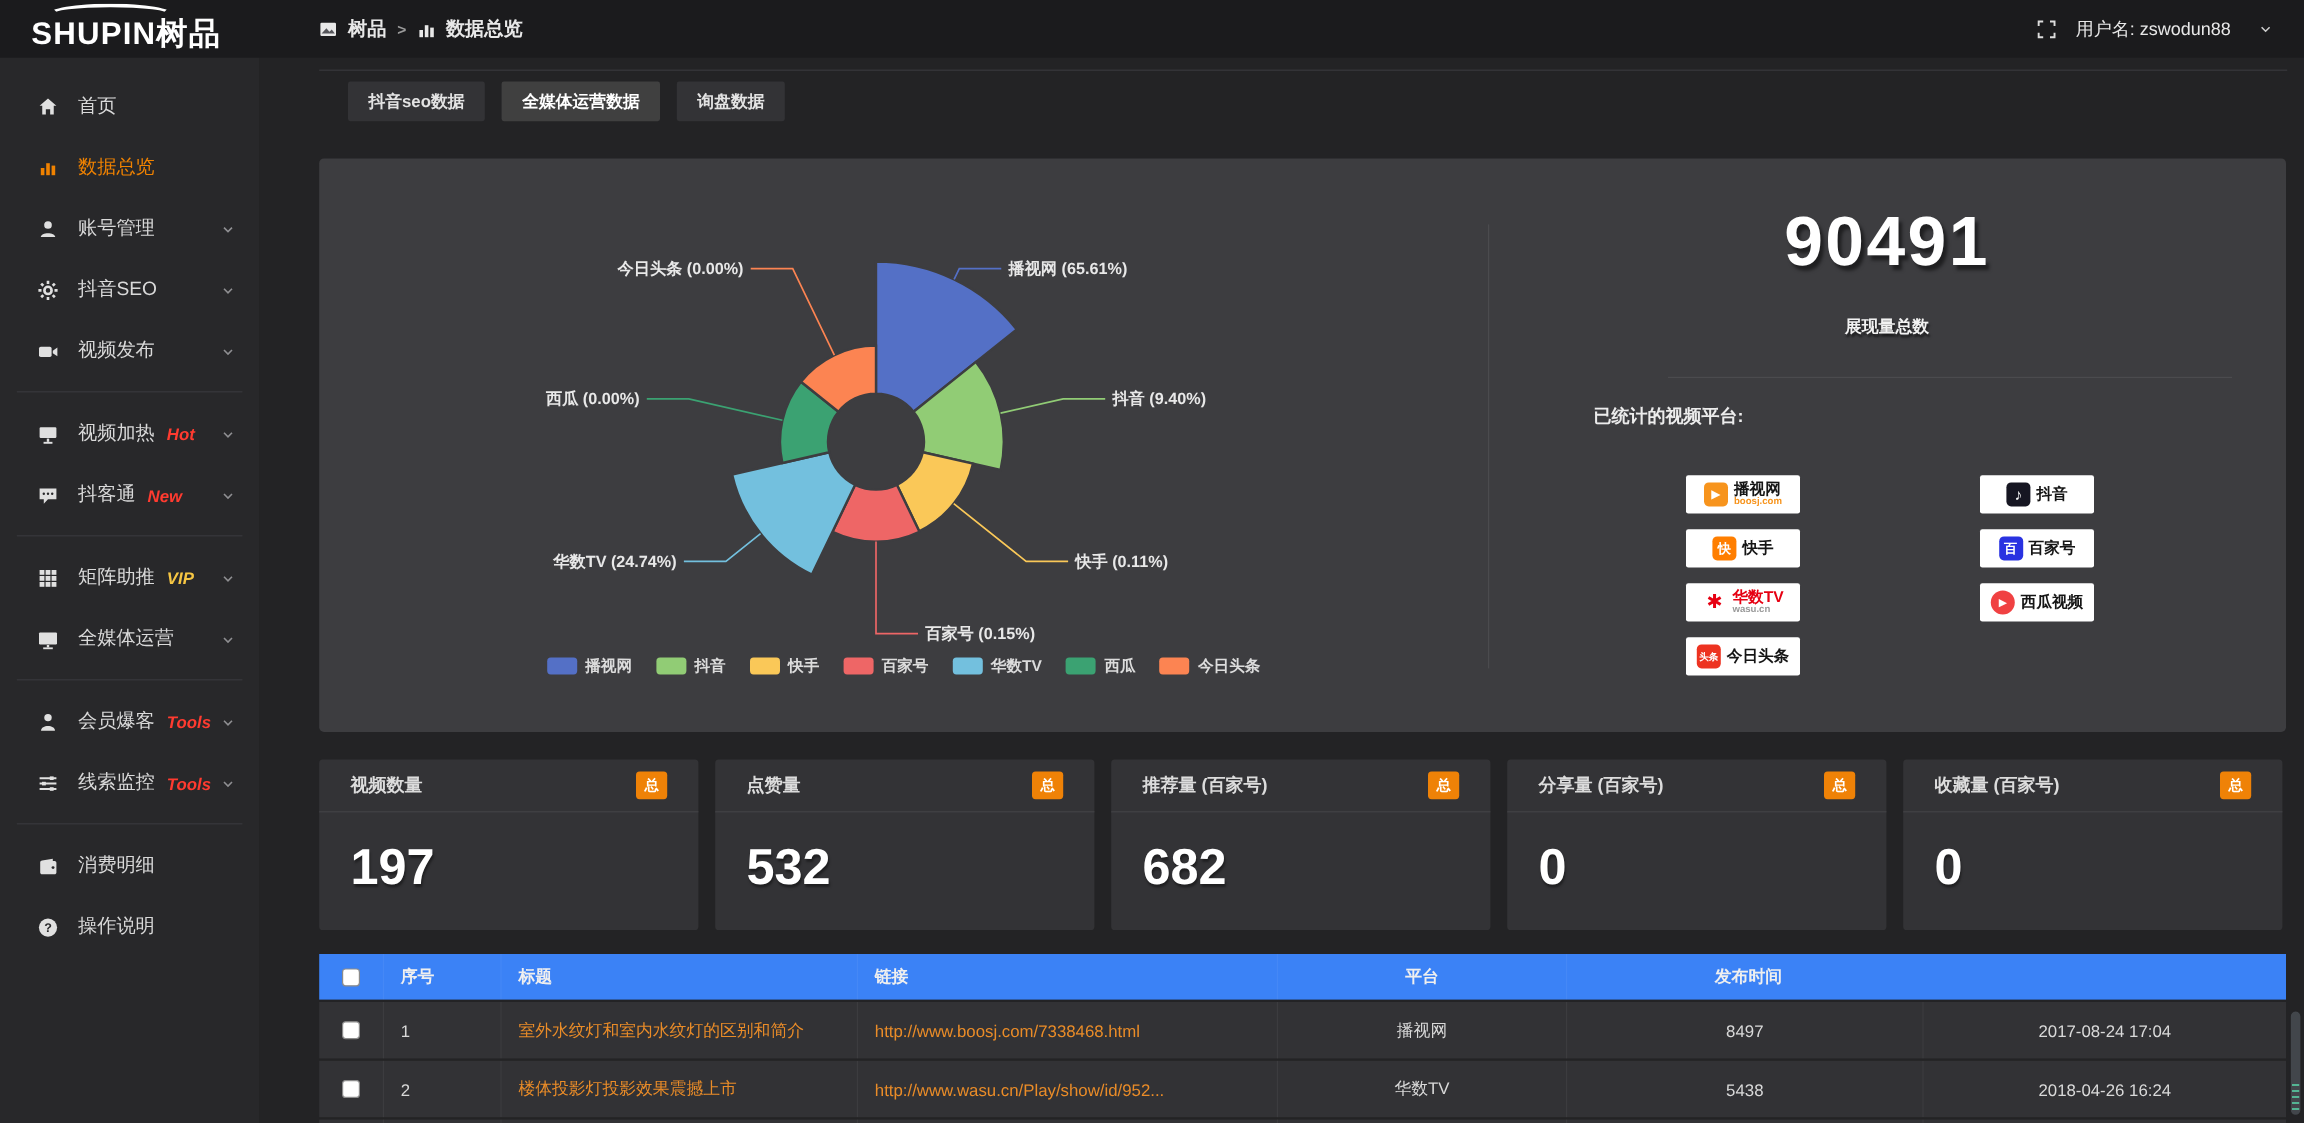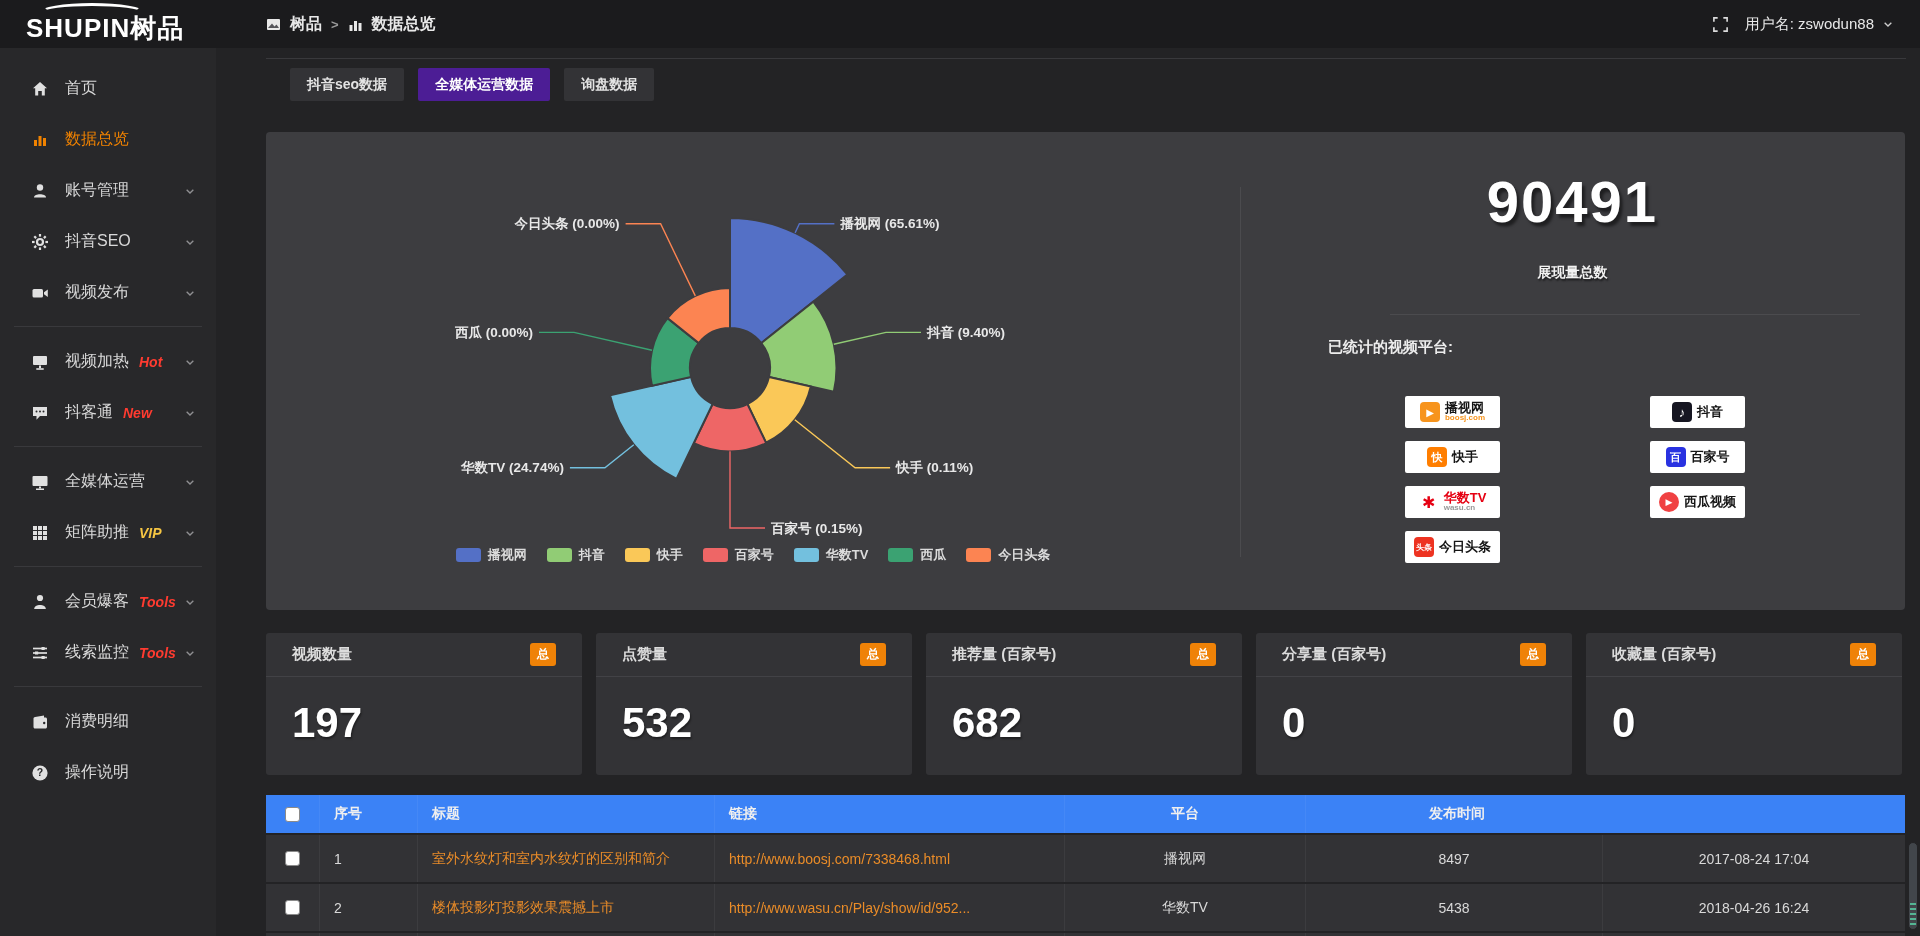--- a/index.html
+++ b/index.html
@@ -10,40 +10,40 @@
   
   .topbar { position:absolute; left:0; top:0; width:1920px; height:48px; background:#1b1b1d; z-index:5; display:flex; align-items:center; }
   .logo { position:relative; width:216px; height:48px; color:#fff; }
   .logo-arc { position:absolute; left:40px; top:3px; width:104px; height:18px;
     border:3px solid transparent; border-top:3px solid #fff; border-radius:50%; }
   .logo-text { position:absolute; left:26px; top:11px; font-size:26px; font-weight:800; letter-spacing:1px; white-space:nowrap; }
   .crumb { display:flex; align-items:center; margin-left:50px; color:#e8e8e8; font-size:16px; font-weight:700; gap:9px; }
   .crumb .sep { color:#9a9a9a; font-size:13px; font-weight:700; }
   .crumb-ico { display:flex; }
   .topbar-right { margin-left:auto; display:flex; align-items:center; gap:16px; padding-right:26px; color:#e8e8e8; font-size:15px; }
-  .user-wrap { display:flex; align-items:center; gap:8px; cursor:pointer; }
+  .user-wrap { display:flex; align-items:center; gap:23px; cursor:pointer; }
 
   
   .sidebar { position:absolute; left:0; top:48px; width:216px; height:888px; background:#28282a; padding-top:15px; }
   .sb-item { display:flex; align-items:center; height:51px; padding:0 20px 0 30px; color:#d9d9d9; cursor:pointer; }
   .sb-ico { width:20px; display:flex; justify-content:center; color:#e0e0e0; }
   .sb-label { margin-left:15px; font-size:16px; }
   .sb-item.active .sb-label { color:#f08200; }
   .sb-item.active .sb-ico { color:#f08200; }
   .sb-badge { margin-left:10px; font-size:14px; font-style:italic; font-weight:700; }
   .sb-chev { margin-left:auto; color:#8f8f92; display:flex; }
   .sb-divider { height:1px; margin:8px 14px 9px; background:#39393c; }
 
   
   .content { position:absolute; left:216px; top:48px; width:1704px; height:888px; background:#232325; }
   .content-topline { position:absolute; left:50px; right:14px; top:10px; height:1px; background:#39393c; }
   .tabs-row { position:absolute; left:50px; top:20px; display:flex; gap:14px;margin-left:24px; }
   .tab { height:33px; padding:0 17px; background:#333336; color:#e3e3e3; font-size:14px; font-weight:700;
     border:none; border-radius:2px; font-family:inherit; cursor:pointer; display:flex; align-items:center; }
-  .tab.active { background:#4c1d95; color:#fff; }
+  .tab.active { background:#404040; color:#fff; }
 
   
   .panel { position:absolute; left:50px; top:84px; width:1639px; height:478px; background:#3d3d40; border-radius:4px; }
   .chart-region { position:absolute; left:0; top:0; width:974px; height:478px; }
   .legend-row { position:absolute; left:0; top:414px; width:974px; display:flex; justify-content:center; gap:20px; }
   .legend-item { display:flex; align-items:center; gap:7px; cursor:pointer; }
   .legend-swatch { width:25px; height:14px; border-radius:3px; }
   .legend-label { color:#dcdcdc; font-size:13px; font-weight:700; }
   .v-divider { position:absolute; left:974px; top:55px; width:1px; height:370px; background:#4b4b4e; }
 
@@ -233,48 +233,48 @@
       <span class="sb-chev">
         <svg width="12" height="12" viewBox="0 0 18 18" fill="none" stroke="currentColor" stroke-width="2">
           <path d="M4 7 L9 12 L14 7"></path>
         </svg>
       </span>
     </div>
     <div class="sb-divider"></div>
     <div class="sb-item">
       <span class="sb-ico">
         <svg width="18" height="18" viewBox="0 0 18 18" fill="currentColor">
-          <rect x="1.5" y="3" width="15" height="10" rx="1"></rect>
-          <rect x="8" y="13.5" width="2" height="2"></rect>
-          <rect x="5" y="15.5" width="8" height="1.5"></rect>
-        </svg>
-      </span>
-      <span class="sb-label">全媒体运营</span>
-      <span class="sb-chev">
-        <svg width="12" height="12" viewBox="0 0 18 18" fill="none" stroke="currentColor" stroke-width="2">
-          <path d="M4 7 L9 12 L14 7"></path>
-        </svg>
-      </span>
-    </div>
-    <div class="sb-item">
-      <span class="sb-ico">
-        <svg width="18" height="18" viewBox="0 0 18 18" fill="currentColor">
           <rect x="2" y="2" width="4" height="4"></rect>
           <rect x="7" y="2" width="4" height="4"></rect>
           <rect x="12" y="2" width="4" height="4"></rect>
           <rect x="2" y="7" width="4" height="4"></rect>
           <rect x="7" y="7" width="4" height="4"></rect>
           <rect x="12" y="7" width="4" height="4"></rect>
           <rect x="2" y="12" width="4" height="4"></rect>
           <rect x="7" y="12" width="4" height="4"></rect>
           <rect x="12" y="12" width="4" height="4"></rect>
         </svg>
       </span>
       <span class="sb-label">矩阵助推</span>
       <span class="sb-badge" style="color: rgb(246, 198, 67);">VIP</span>
+      <span class="sb-chev">
+        <svg width="12" height="12" viewBox="0 0 18 18" fill="none" stroke="currentColor" stroke-width="2">
+          <path d="M4 7 L9 12 L14 7"></path>
+        </svg>
+      </span>
+    </div>
+    <div class="sb-item">
+      <span class="sb-ico">
+        <svg width="18" height="18" viewBox="0 0 18 18" fill="currentColor">
+          <rect x="1.5" y="3" width="15" height="10" rx="1"></rect>
+          <rect x="8" y="13.5" width="2" height="2"></rect>
+          <rect x="5" y="15.5" width="8" height="1.5"></rect>
+        </svg>
+      </span>
+      <span class="sb-label">全媒体运营</span>
       <span class="sb-chev">
         <svg width="12" height="12" viewBox="0 0 18 18" fill="none" stroke="currentColor" stroke-width="2">
           <path d="M4 7 L9 12 L14 7"></path>
         </svg>
       </span>
     </div>
     <div class="sb-divider"></div>
     <div class="sb-item">
       <span class="sb-ico">
         <svg width="18" height="18" viewBox="0 0 18 18" fill="currentColor">

